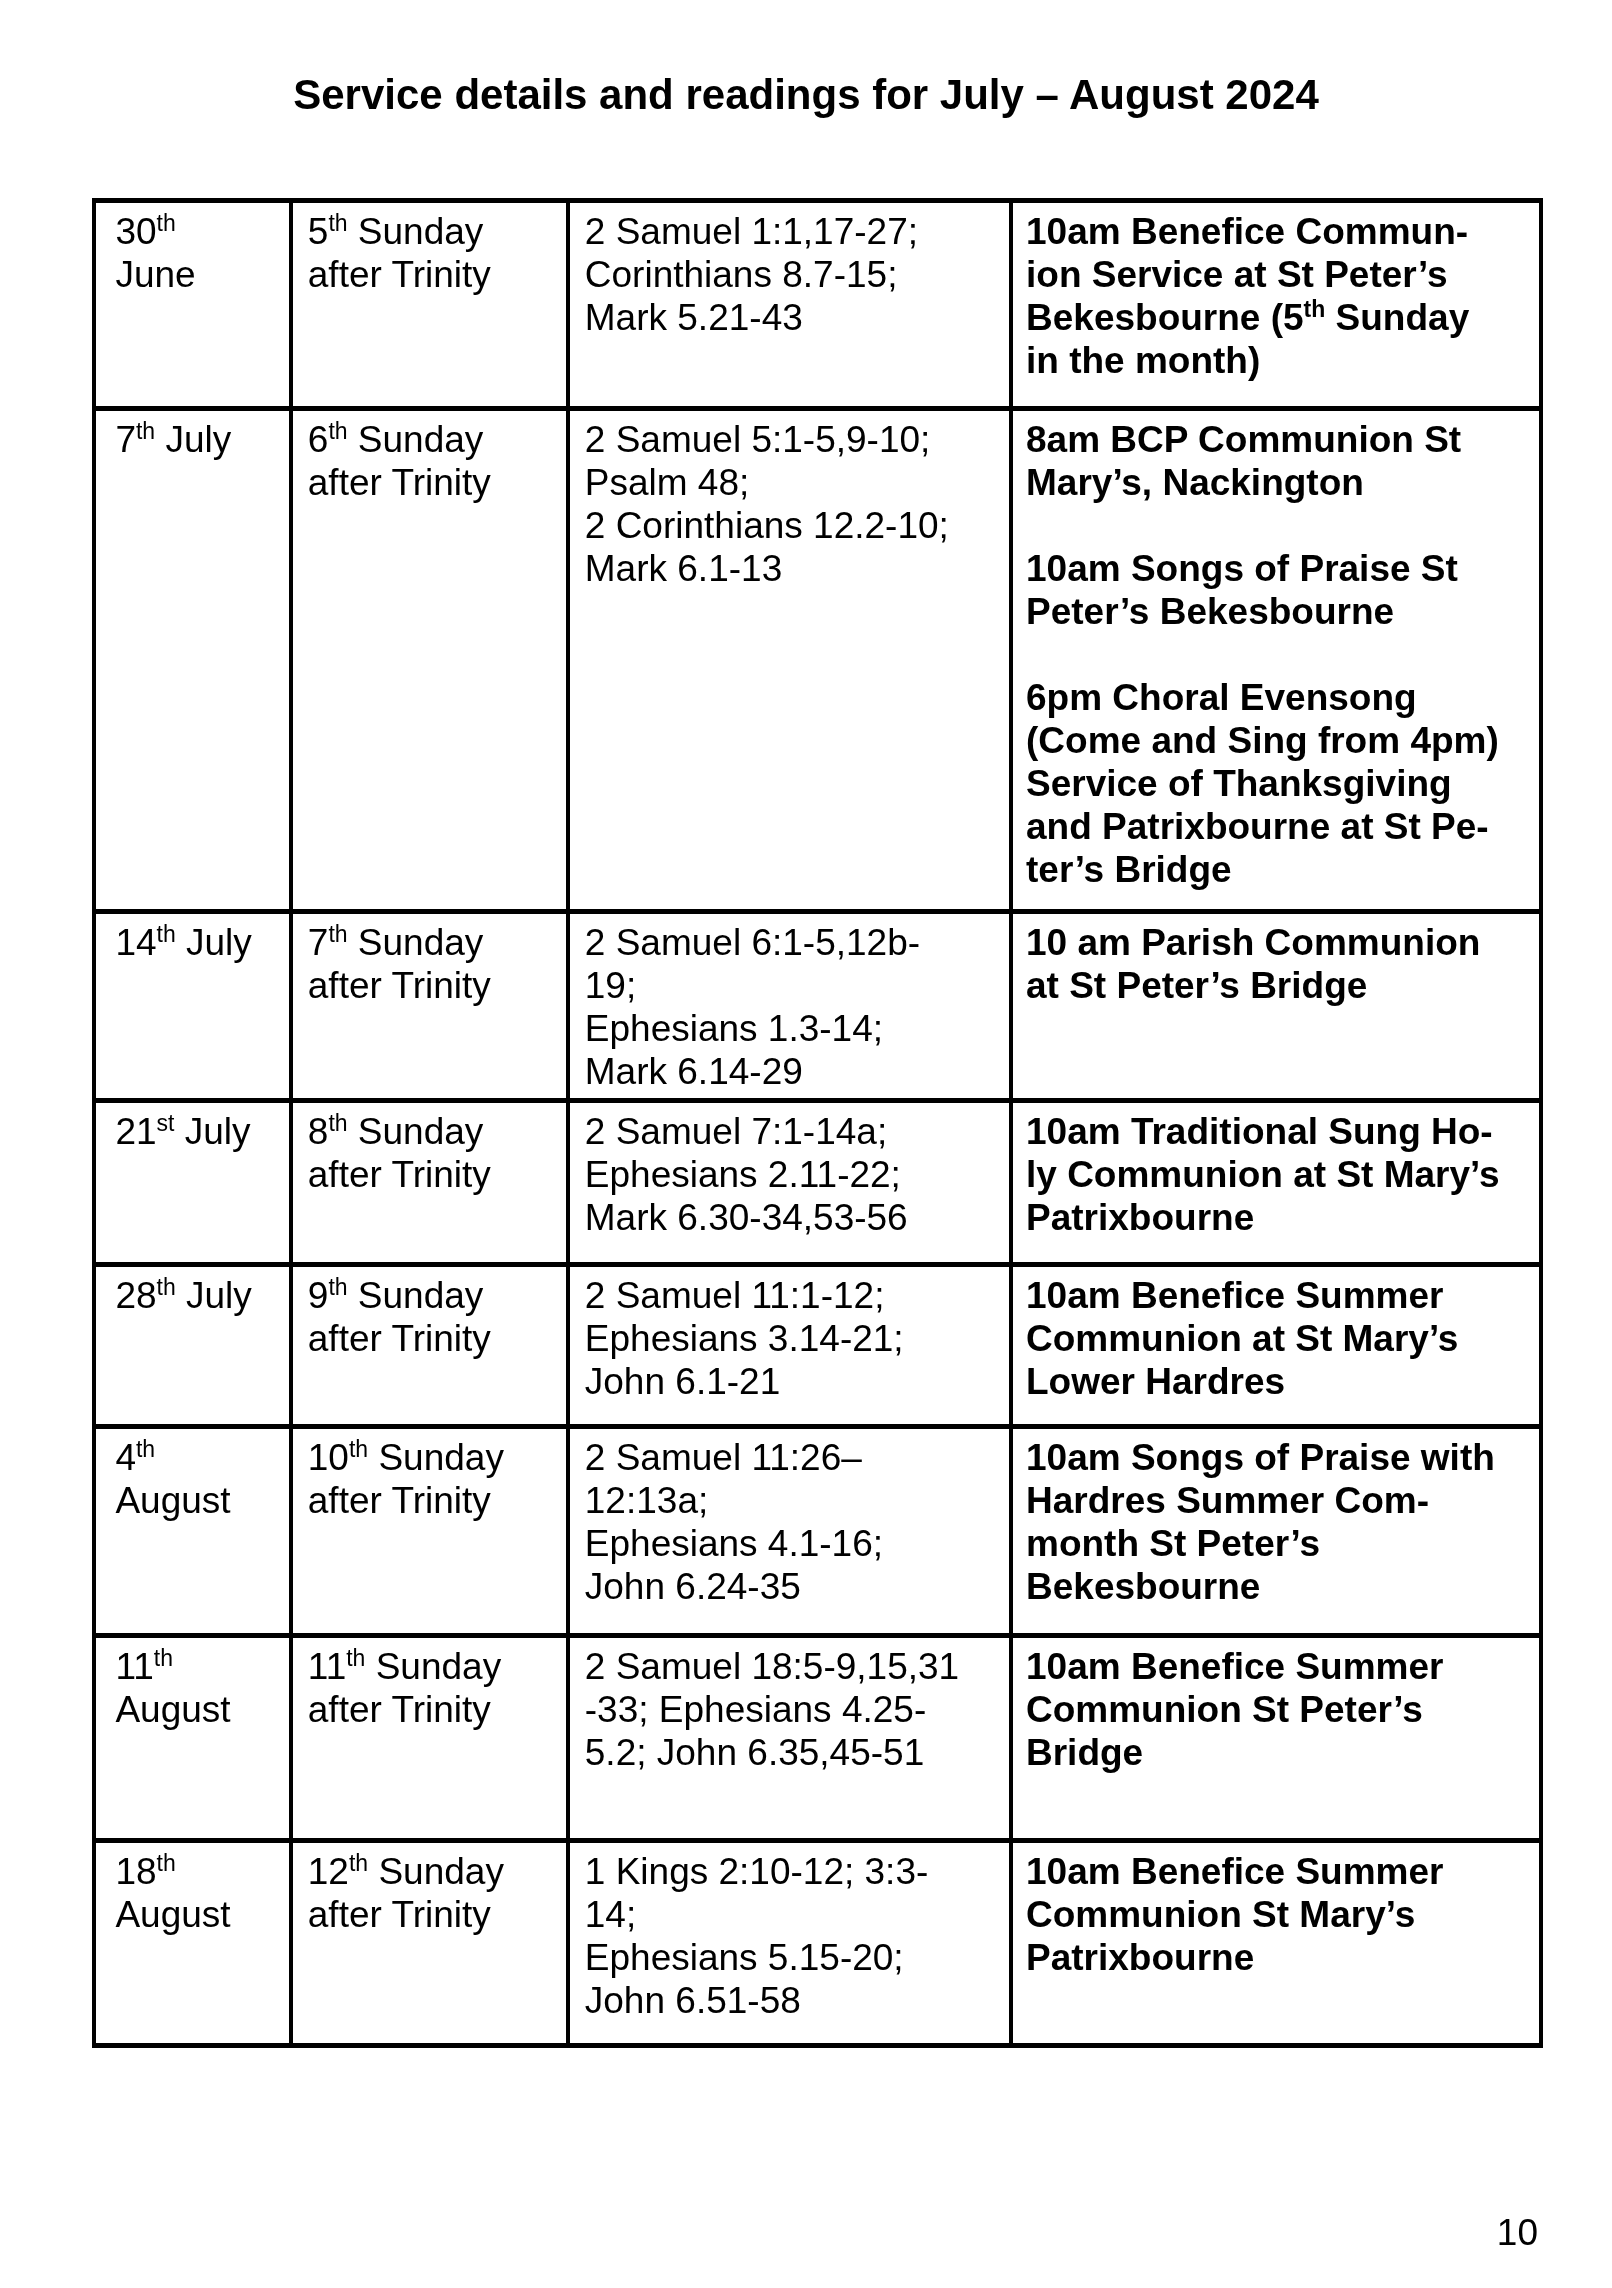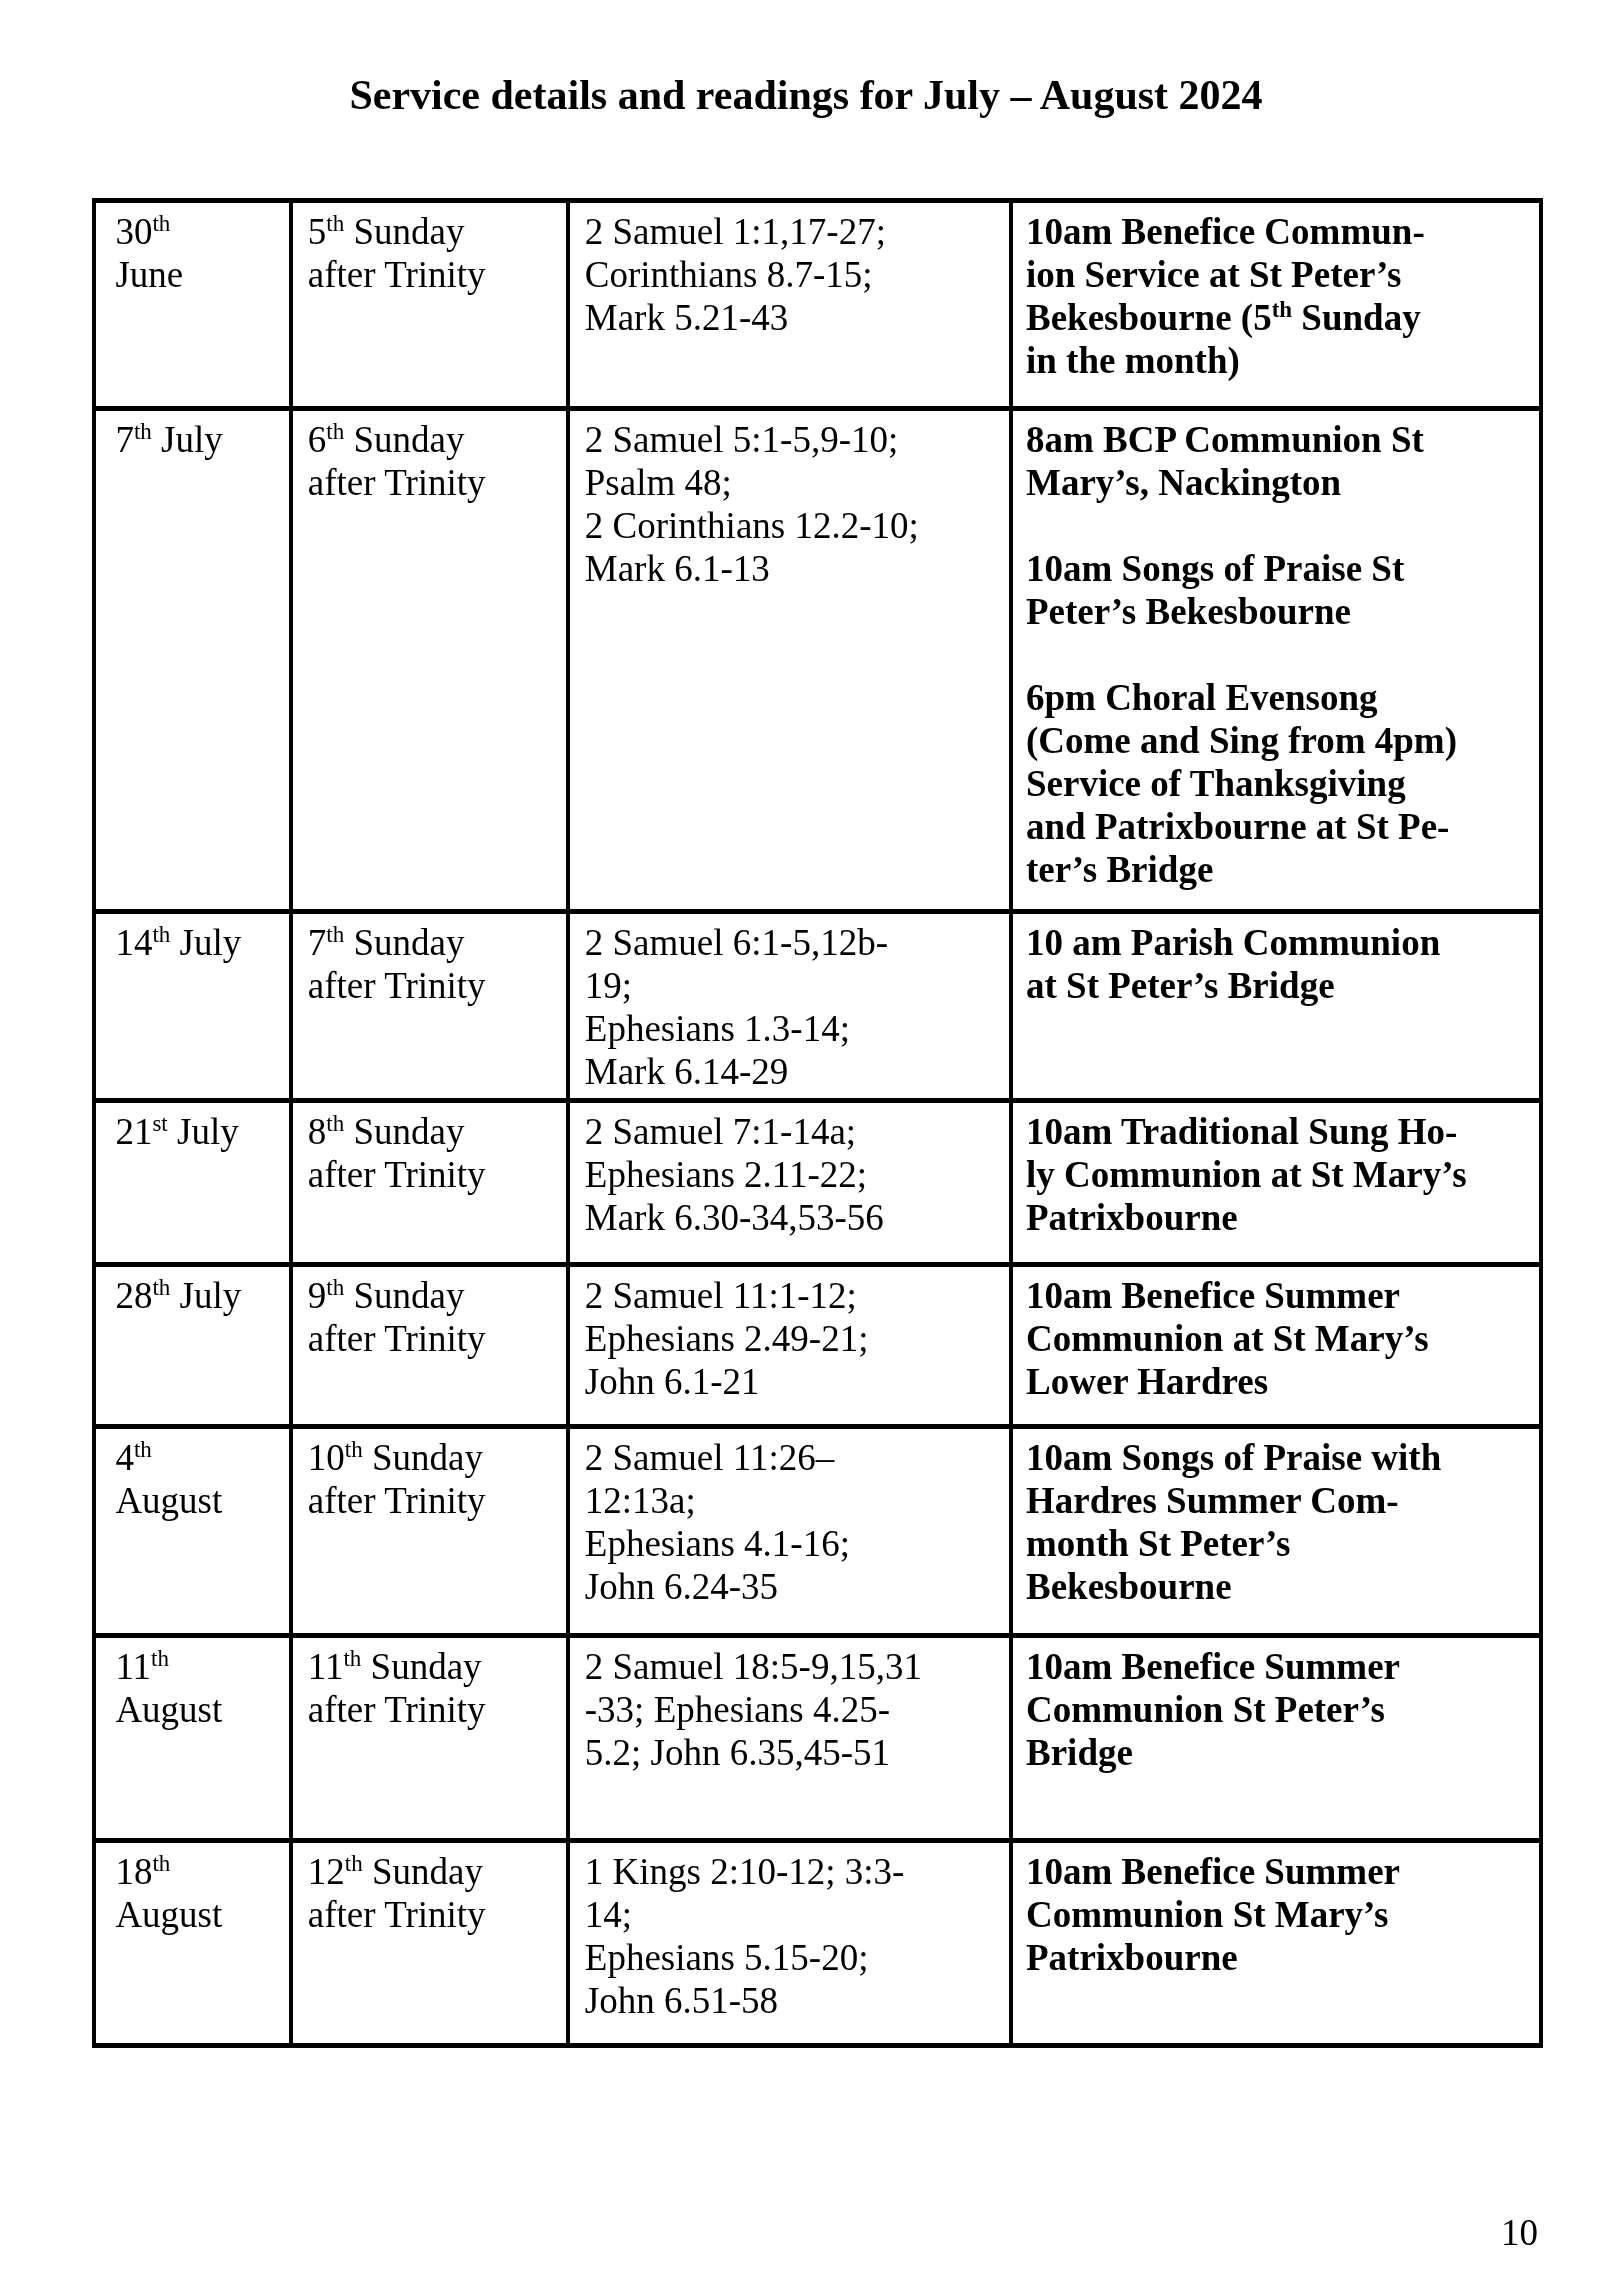--- a/index.html
+++ b/index.html
@@ -2,21 +2,21 @@
 <html style="font-size:14.8px"><head>
 <meta charset="utf-8">
 <style>
   html, body { margin: 0; padding: 0; background: #ffffff; }
   .page {
     position: relative;
     width: 1612px;
     height: 2289px;
     background: #ffffff;
     color: #000000;
-    font-family: Liberation Serif, serif;
+    font-family: Liberation Sans, sans-serif;
     overflow: hidden;
   }
   .title {
     padding-top: 70px;
     text-align: center;
     font-size: 42px;
     font-weight: bold;
     line-height: 50px;
   }
   table.svc {
@@ -161,21 +161,21 @@
       <tr style="height:162px">
         <td class="date">
             <div class="rich-line">28<sup>th</sup> July</div>
           </td>
         <td class="sunday">
             <div class="rich-line">9<sup>th</sup> Sunday</div>
             <div class="rich-line">after Trinity</div>
           </td>
         <td class="readings">
             <div class="rich-line">2 Samuel 11:1-12;</div>
-            <div class="rich-line">Ephesians 2.49-21;</div>
+            <div class="rich-line">Ephesians 3.14-21;</div>
             <div class="rich-line">John 6.1-21</div>
           </td>
         <td class="service">
             <div class="rich-line">10am Benefice Summer</div>
             <div class="rich-line">Communion at St Mary’s</div>
             <div class="rich-line">Lower Hardres</div>
           </td>
       </tr>
       <tr style="height:209px">
         <td class="date">

